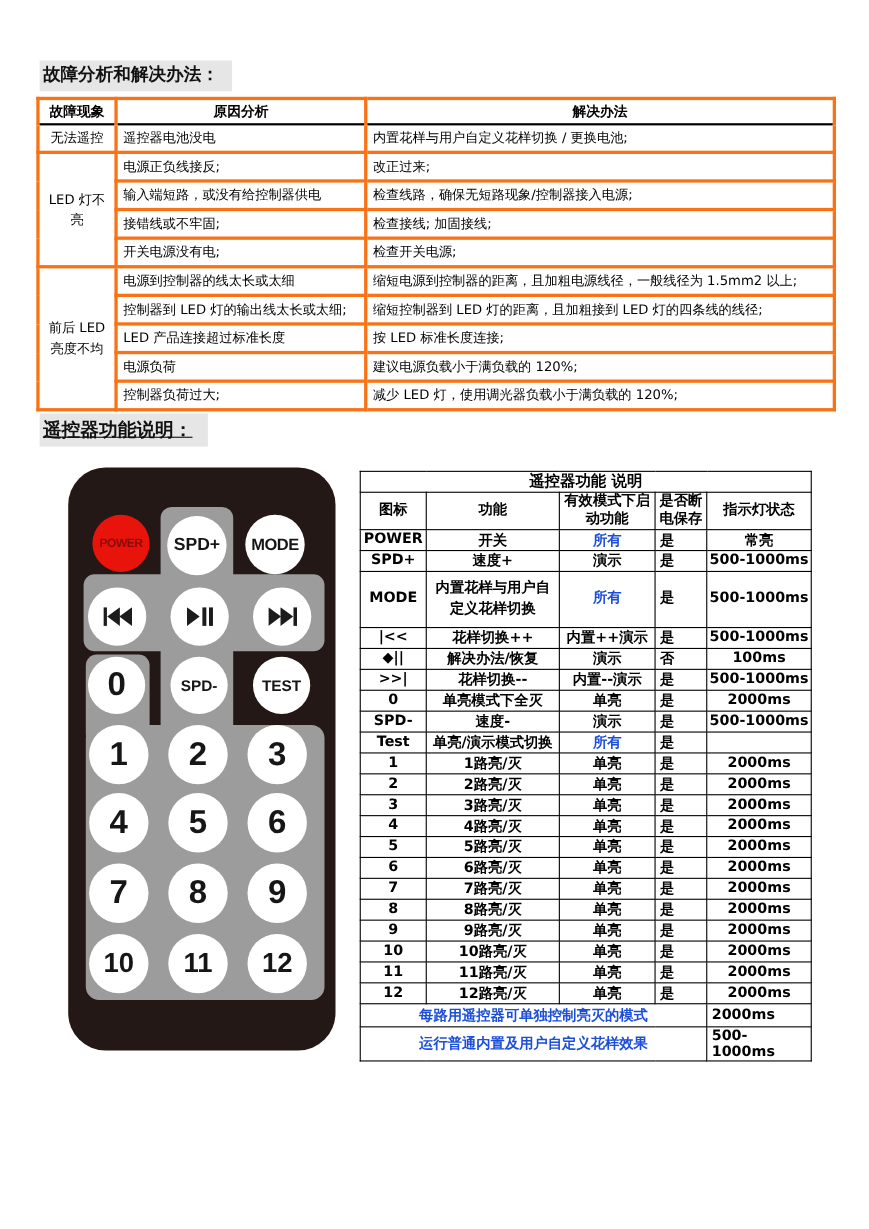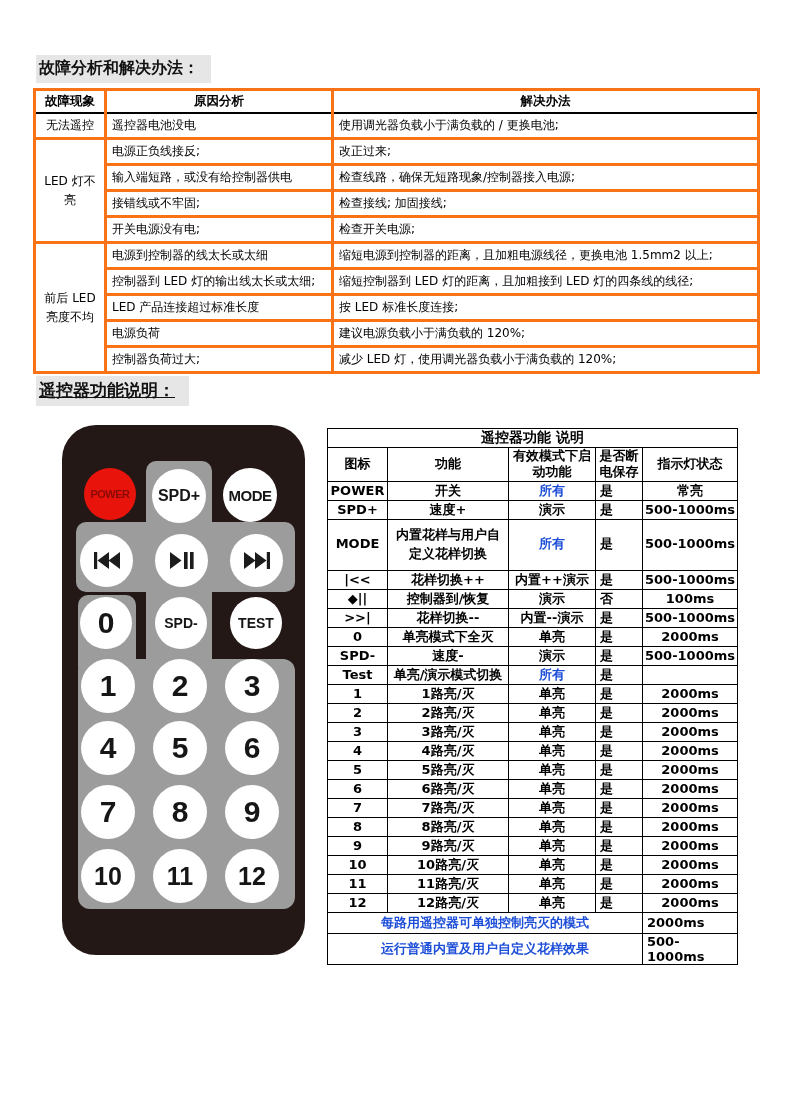--- a/index.html
+++ b/index.html
@@ -79,21 +79,21 @@
       <tr>
         <th>故障现象</th>
         <th>原因分析</th>
         <th>解决办法</th>
       </tr>
     </thead>
     <tbody>
         <tr class="gs">
           <td class="c1" rowspan="1">无法遥控</td>
           <td class="c2">遥控器电池没电</td>
-          <td class="c3">使用调光器负载小于满负载的 / 更换电池;</td>
+          <td class="c3">内置花样与用户自定义花样切换 / 更换电池;</td>
         </tr>
         <tr class="gs">
           <td class="c1" rowspan="4">LED 灯不亮</td>
           <td class="c2">电源正负线接反;</td>
           <td class="c3">改正过来;</td>
         </tr>
         <tr>
           <td class="c2">输入端短路，或没有给控制器供电</td>
           <td class="c3">检查线路，确保无短路现象/控制器接入电源;</td>
         </tr>
@@ -101,21 +101,21 @@
           <td class="c2">接错线或不牢固;</td>
           <td class="c3">检查接线; 加固接线;</td>
         </tr>
         <tr>
           <td class="c2">开关电源没有电;</td>
           <td class="c3">检查开关电源;</td>
         </tr>
         <tr class="gs">
           <td class="c1" rowspan="5">前后 LED 亮度不均</td>
           <td class="c2">电源到控制器的线太长或太细</td>
-          <td class="c3">缩短电源到控制器的距离，且加粗电源线径，更换电池 1.5mm2 以上;</td>
+          <td class="c3">缩短电源到控制器的距离，且加粗电源线径，一般线径为 1.5mm2 以上;</td>
         </tr>
         <tr>
           <td class="c2">控制器到 LED 灯的输出线太长或太细;</td>
           <td class="c3">缩短控制器到 LED 灯的距离，且加粗接到 LED 灯的四条线的线径;</td>
         </tr>
         <tr>
           <td class="c2">LED 产品连接超过标准长度</td>
           <td class="c3">按 LED 标准长度连接;</td>
         </tr>
         <tr>
@@ -225,21 +225,21 @@
         </tr>
         <tr>
           <td class="c-icon">|&lt;&lt;</td>
           <td class="c-func">花样切换++</td>
           <td>内置++演示</td>
           <td class="c-save">是</td>
           <td class="c-led">500-1000ms</td>
         </tr>
         <tr>
           <td class="c-icon">◆||</td>
-          <td class="c-func">控制器到/恢复</td>
+          <td class="c-func">解决办法/恢复</td>
           <td>演示</td>
           <td class="c-save">否</td>
           <td class="c-led">100ms</td>
         </tr>
         <tr>
           <td class="c-icon">&gt;&gt;|</td>
           <td class="c-func">花样切换--</td>
           <td>内置--演示</td>
           <td class="c-save">是</td>
           <td class="c-led">500-1000ms</td>

